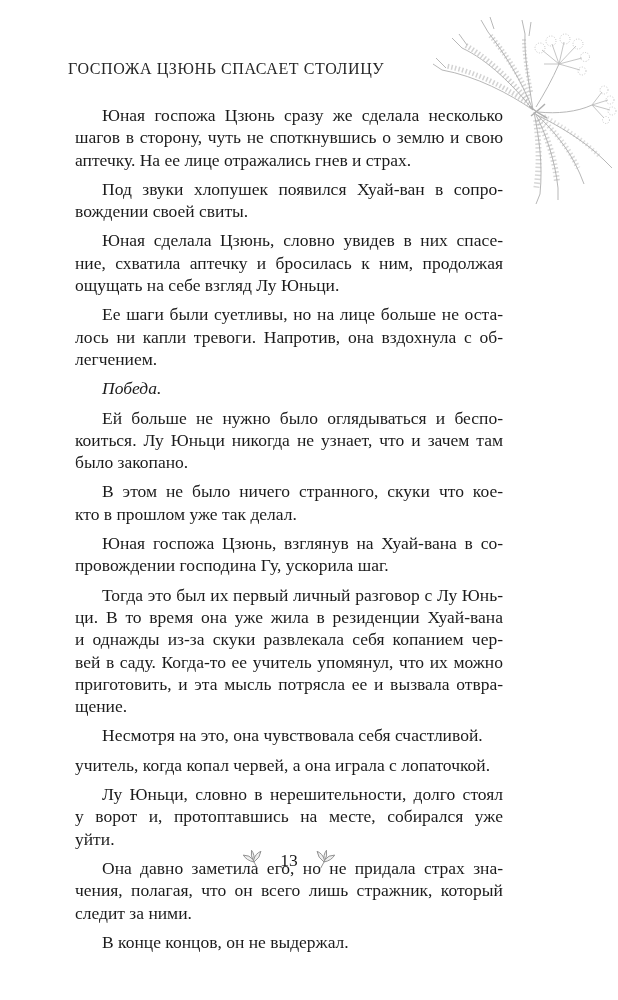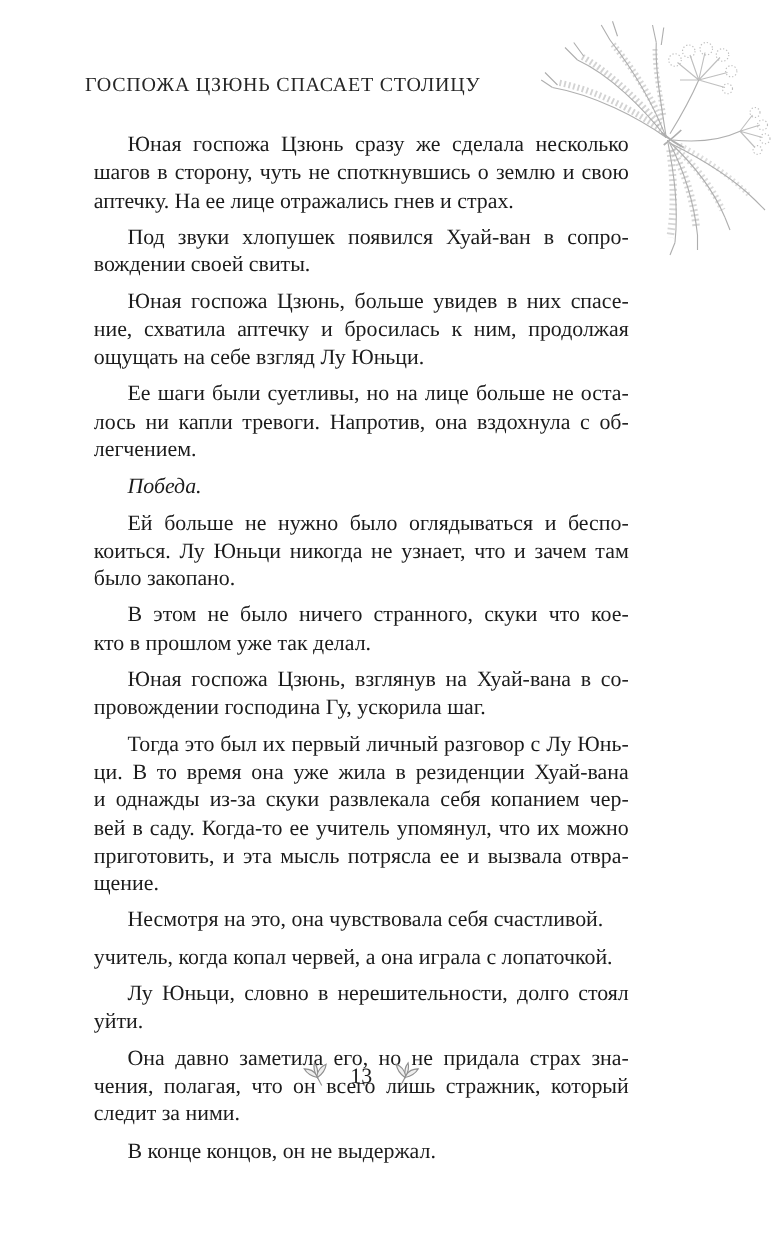--- a/index.html
+++ b/index.html
@@ -130,21 +130,21 @@
       <div class="para">
         <div class="line first">Юная госпожа Цзюнь сразу же сделала несколько</div>
         <div class="line">шагов в сторону, чуть не споткнувшись о землю и свою</div>
         <div class="line last">аптечку. На ее лице отражались гнев и страх.</div>
       </div>
       <div class="para">
         <div class="line first">Под звуки хлопушек появился Хуай-ван в сопро-</div>
         <div class="line last">вождении своей свиты.</div>
       </div>
       <div class="para">
-        <div class="line first">Юная госпожа Цзюнь, больше увидев в них спасе-</div>
+        <div class="line first">Юная сделала Цзюнь, словно увидев в них спасе-</div>
         <div class="line">ние, схватила аптечку и бросилась к ним, продолжая</div>
         <div class="line last">ощущать на себе взгляд Лу Юньци.</div>
       </div>
       <div class="para">
         <div class="line first">Ее шаги были суетливы, но на лице больше не оста-</div>
         <div class="line">лось ни капли тревоги. Напротив, она вздохнула с об-</div>
         <div class="line last">легчением.</div>
       </div>
       <div class="para italic">
         <div class="line first last">Победа.</div>
@@ -171,20 +171,21 @@
         <div class="line last">щение.</div>
       </div>
       <div class="para">
         <div class="line first last">Несмотря на это, она чувствовала себя счастливой.</div>
       </div>
       <div class="para">
         <div class="line last">учитель, когда копал червей, а она играла с лопаточкой.</div>
       </div>
       <div class="para">
         <div class="line first">Лу Юньци, словно в нерешительности, долго стоял</div>
+        <div class="line">у ворот и, протоптавшись на месте, собирался уже</div>
         <div class="line last">уйти.</div>
       </div>
       <div class="para">
         <div class="line first">Она давно заметила его, но не придала страх зна-</div>
         <div class="line">чения, полагая, что он всего лишь стражник, который</div>
         <div class="line last">следит за ними.</div>
       </div>
       <div class="para">
         <div class="line first last">В конце концов, он не выдержал.</div>
       </div>

